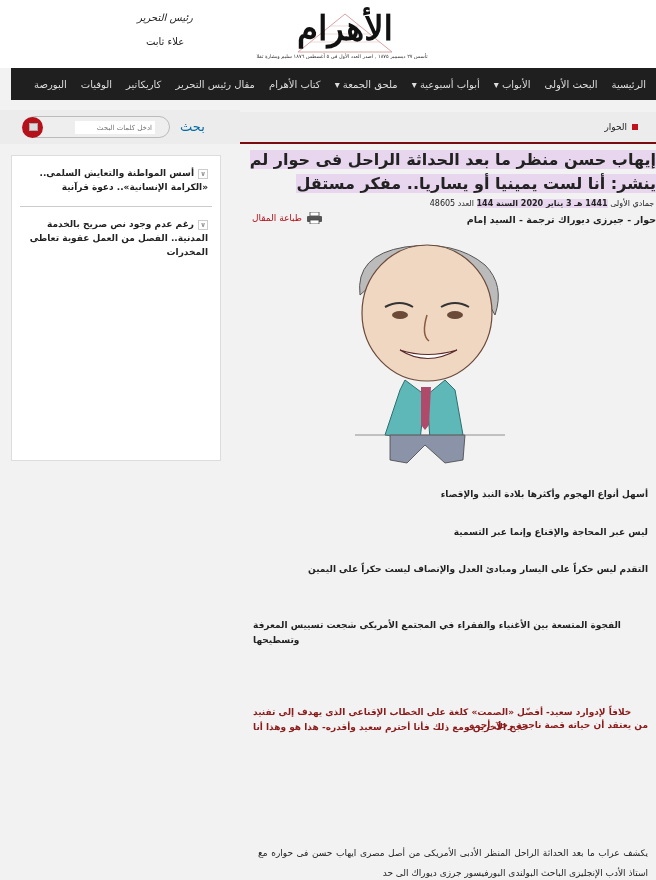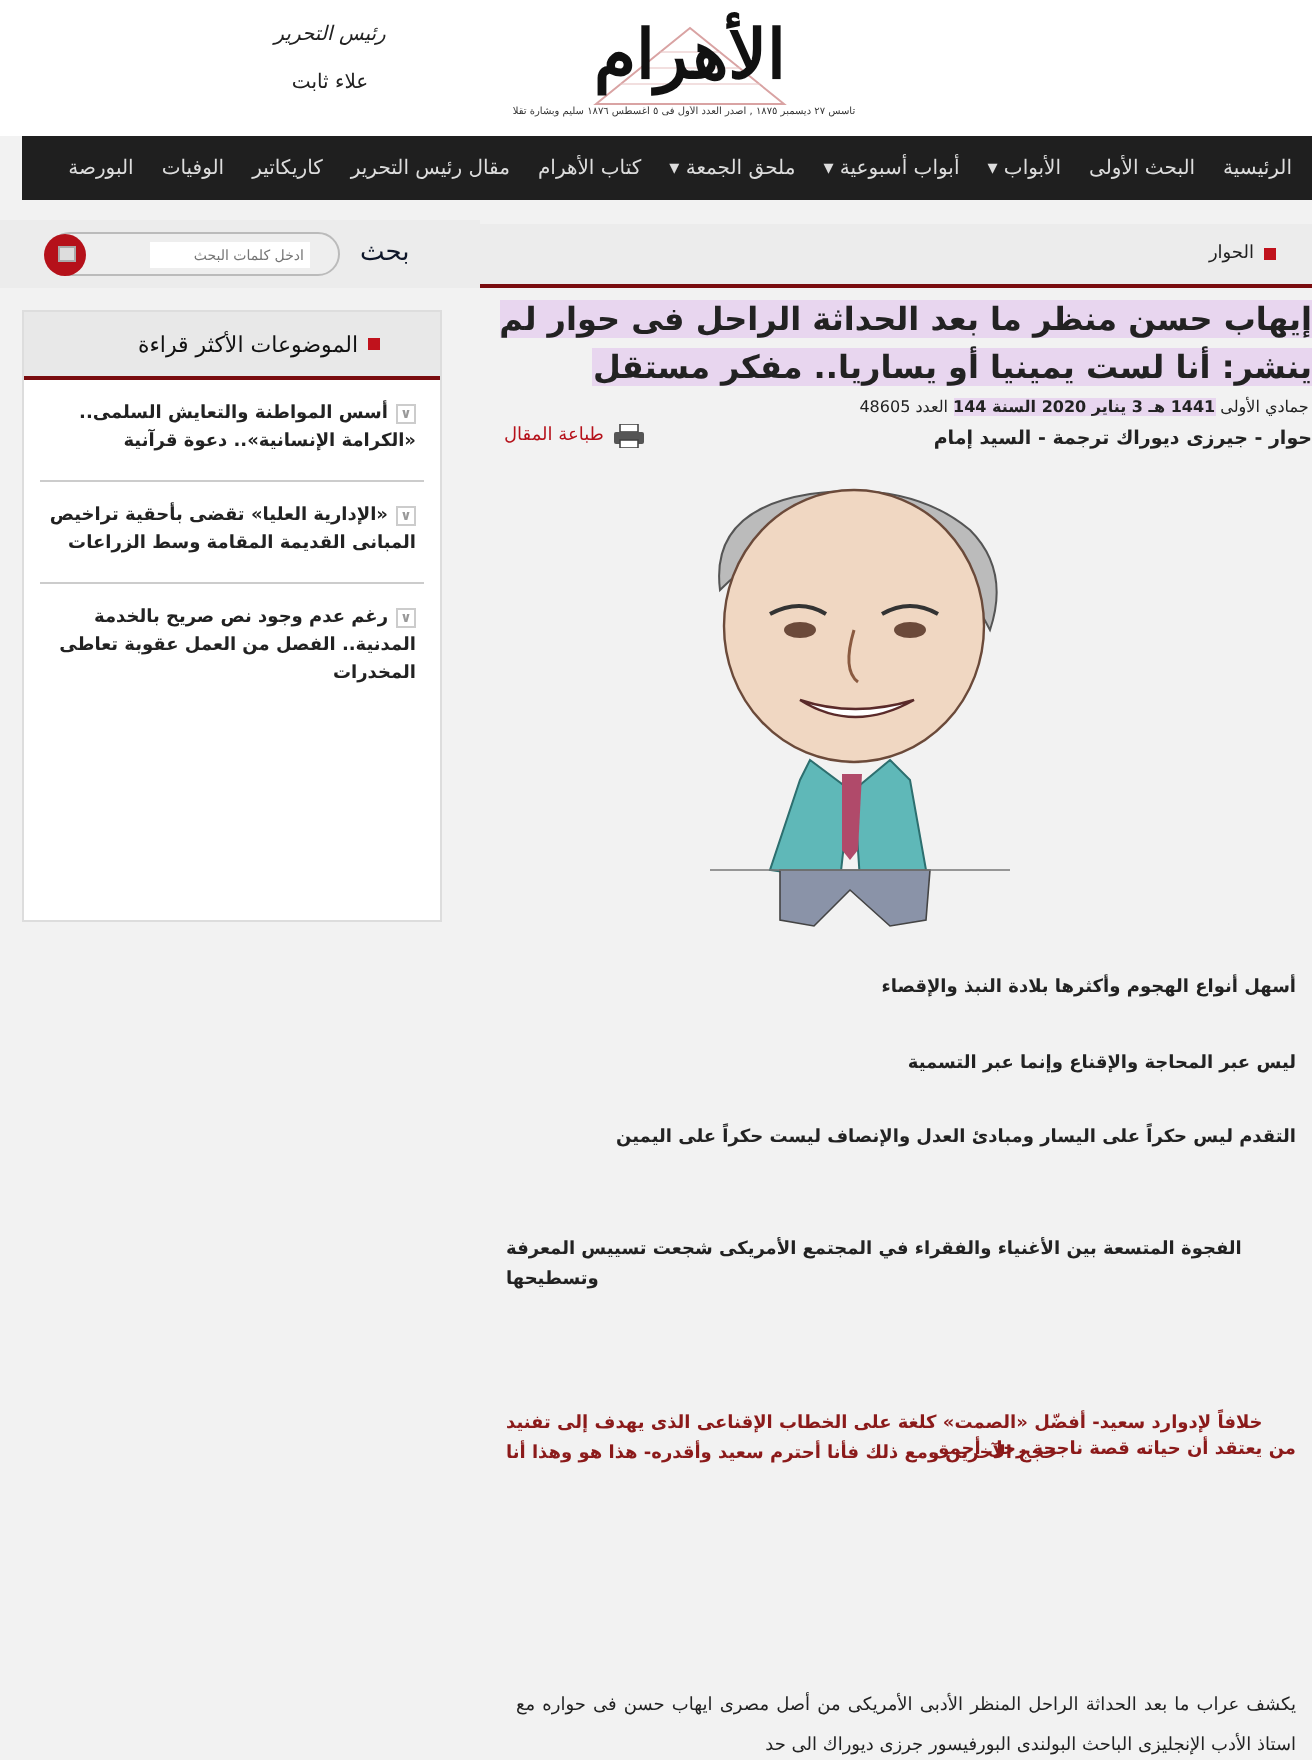--- a/index.html
+++ b/index.html
@@ -36,21 +36,21 @@
     display: flex; align-items: center; padding-right: 10px;
   }
   .nav-item {
     color: #ddd; font-size: 10px; margin-left: 14px; white-space: nowrap; cursor: pointer;
   }
   .searchbar {
     position: absolute; left: 0; top: 110px; width: 240px; height: 34px;
     background: #ececec;
   }
   .search-label {
-    position: absolute; left: 180px; top: 9px; font-size: 13px; color: #0f172a;
+    position: absolute; left: 180px; top: 9px; font-size: 13px; color: #0369a1;
   }
   .search-pill {
     position: absolute; left: 24px; top: 6px; width: 146px; height: 22px;
     border: 1px solid #bbb; border-radius: 12px; background: #eee;
   }
   .search-input {
     position: absolute; left: 50px; top: 4px; width: 80px; height: 13px;
     border: none; background: #fff; font-size: 7px; color: #666; text-align: right;
     direction: rtl; font-family: "DejaVu Sans", sans-serif; padding-right: 3px;
   }
@@ -162,27 +162,22 @@
 </div>
 
 <div class="breadcrumb-bar">
   <div class="breadcrumb">
     <span class="bullet"></span>
     <span>الحوار</span>
   </div>
 </div>
 
 <aside class="sidebar">
-  <div class="sidebar-header">
-    <span class="bullet"></span>
-    <span>الموضوعات الأكثر قراءة</span>
-  </div>
   <ul class="sidebar-list">
     <li class="sidebar-item"><span class="chev">∨</span><span>أسس المواطنة والتعايش السلمى.. «الكرامة الإنسانية».. دعوة قرآنية</span></li>
-    <li class="sidebar-item"><span class="chev">∨</span><span>«الإدارية العليا» تقضى بأحقية تراخيص المبانى القديمة المقامة وسط الزراعات</span></li>
     <li class="sidebar-item" style="border-bottom:none"><span class="chev">∨</span><span>رغم عدم وجود نص صريح بالخدمة المدنية.. الفصل من العمل عقوبة تعاطى المخدرات</span></li>
   </ul>
 </aside>
 
 <h1 class="article-title"><span>إيهاب حسن منظر ما بعد الحداثة الراحل فى حوار لم ينشر: أنا لست يمينيا أو يساريا.. مفكر مستقل</span></h1>
 
 <div class="meta-date">
   <span>الجمعة 8 من جمادي الأولى</span>
   <span class="hl">1441 هـ 3 يناير 2020 السنة 144</span>
   <span>العدد 48605</span>

